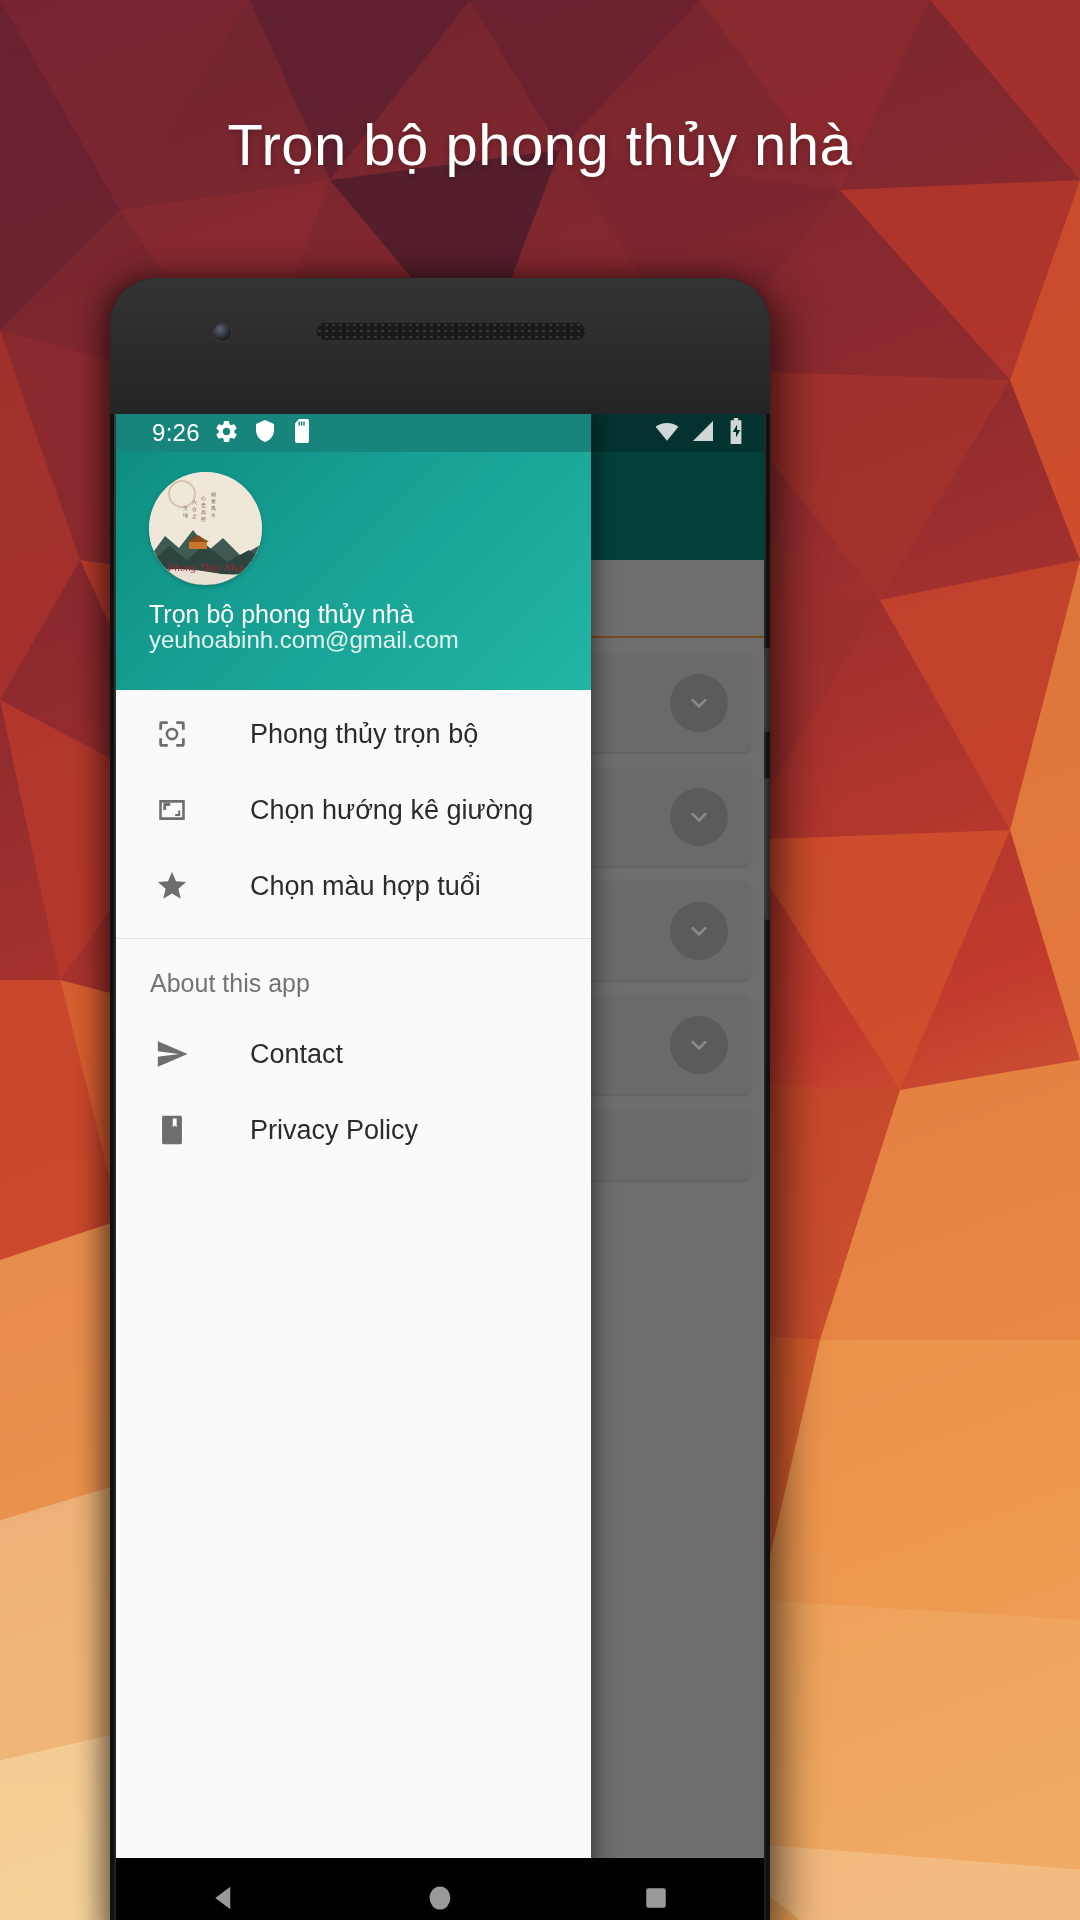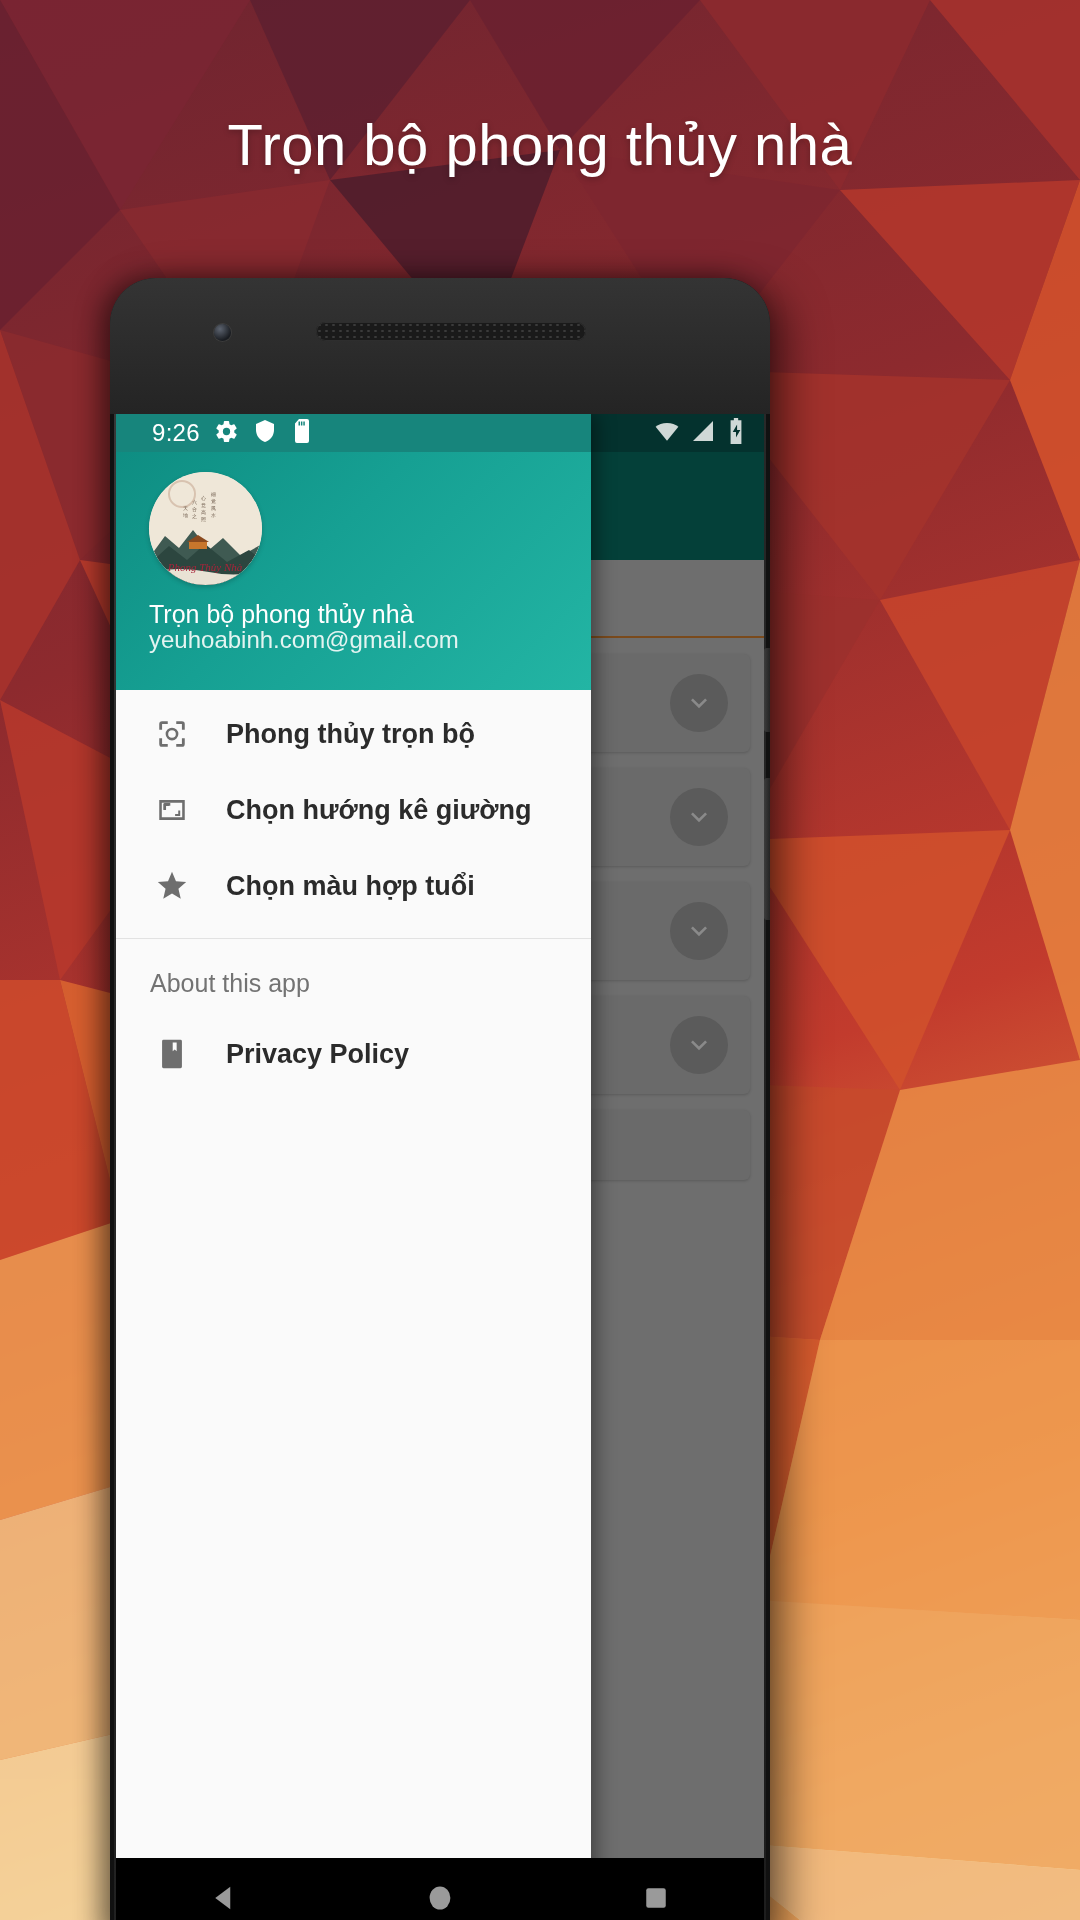--- a/index.html
+++ b/index.html
@@ -175,24 +175,24 @@
     padding-left:34px;
     cursor:pointer;
   }
   .nav-ico{
     width:44px; height:44px;
     display:flex; align-items:center; justify-content:center;
     flex:0 0 44px;
   }
   .nav-ico svg{ width:34px; height:34px; fill:#6e6e6e; }
   .nav-label{
-    margin-left:32px;
+    margin-left:56px;
     font-size:27px;
     color:#2b2b2b;
-    font-weight:700;
+    font-weight:400;
     white-space:nowrap;
   }
   .nav-divider{
     height:1px; background:#e2e2e2;
     margin:14px 0 0 0;
   }
   .section-head{
     padding:30px 0 18px 34px;
     font-size:25px;
     color:#737373;
@@ -411,20 +411,28 @@
           </span>
           <span class="nav-label">Chọn màu hợp tuổi</span>
         </div>
 
         <div class="nav-divider"></div>
 
         <div class="section-head">About this app</div>
 
 
 
+        <div class="nav-item">
+          <span class="nav-ico">
+            <svg viewBox="0 0 24 24">
+                <path d="M2.01 21 23 12 2.01 3 2 10l15 2-15 2z"></path>
+              </svg>
+          </span>
+          <span class="nav-label">Contact</span>
+        </div>
 
         <div class="nav-item">
           <span class="nav-ico">
             <svg viewBox="0 0 24 24">
                 <path d="M18 2H6a1 1 0 0 0-1 1v18a1 1 0 0 0 1 1h12a1 1 0 0 0 1-1V3a1 1 0 0 0-1-1zm-5.5 1.8h2.8V10l-1.4-1.1L12.5 10V3.8z"></path>
               </svg>
           </span>
           <span class="nav-label">Privacy Policy</span>
         </div>
 

